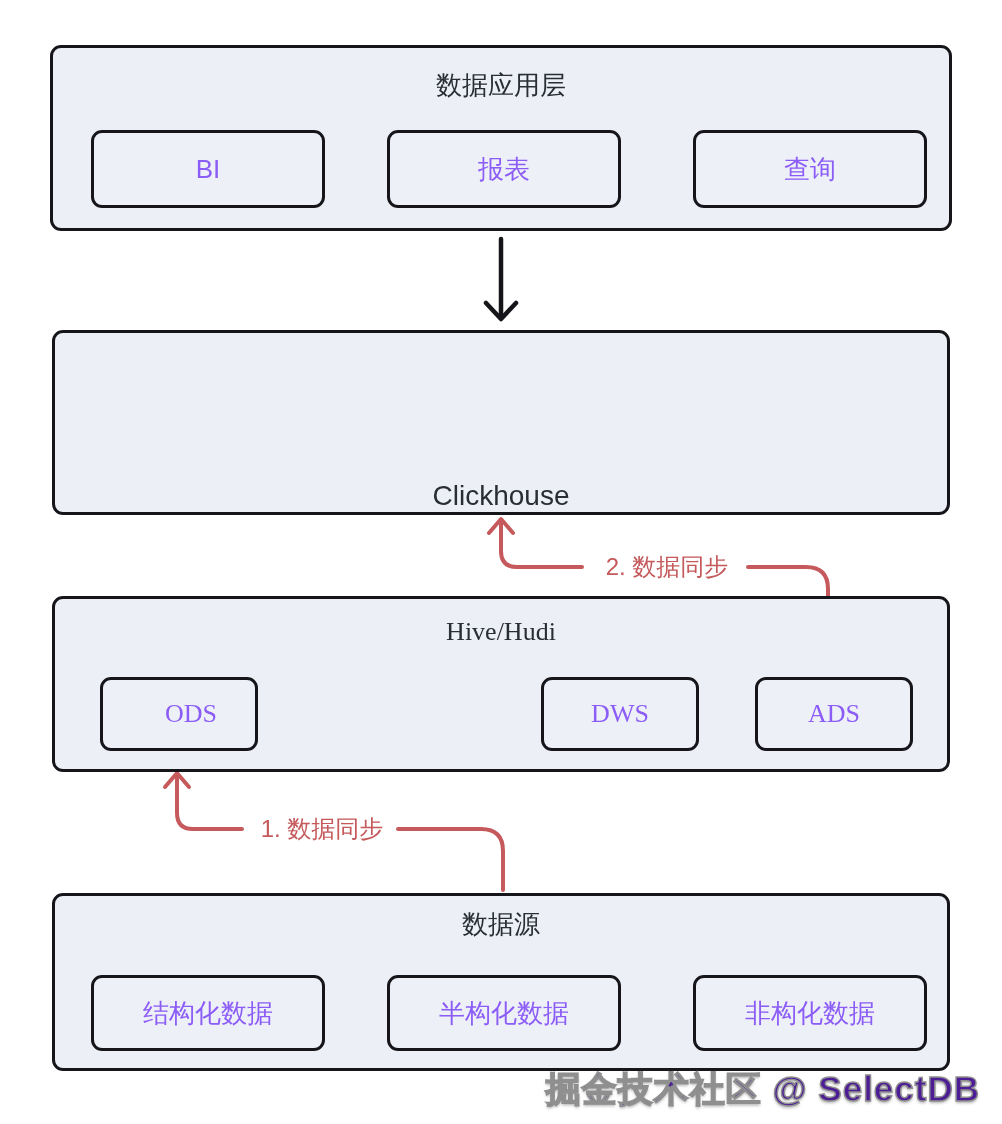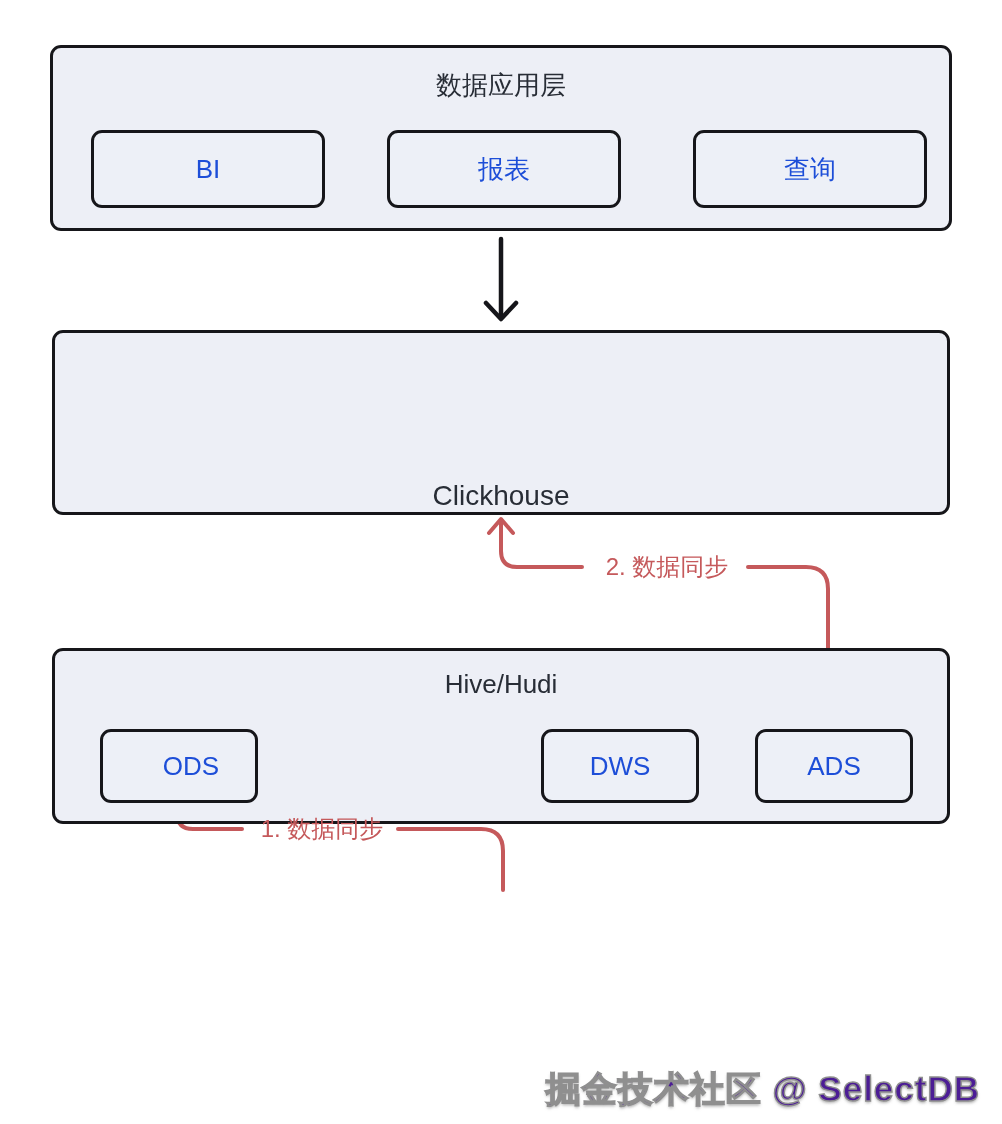--- a/index.html
+++ b/index.html
@@ -41,21 +41,21 @@
   .node {
     position: absolute;
     box-sizing: border-box;
     background: #edf0f7;
     border: 3.5px solid #16161a;
     border-radius: 11px;
     display: flex;
     align-items: center;
     justify-content: center;
     font-size: 26px;
-    color: #1d4ed8;
+    color: #8b5cf6;
   }
   #panel-clickhouse {
     display: flex;
     align-items: flex-end;
     justify-content: center;
     font-size: 28px;
   }
   .sync-label {
     position: absolute;
     width: 170px;
@@ -121,25 +121,31 @@
     <div class="node" style="left:334px; top:82px; width:234px; height:78px;">报表</div>
     <div class="node" style="left:640px; top:82px; width:234px; height:78px;">查询</div>
   </section>
 
   <section class="panel" id="panel-clickhouse" style="left:52px; top:330px; width:898px; height:185px;">
     <span>Clickhouse</span>
   </section>
 
   <div class="sync-label" style="left:582px; top:552px;">2. 数据同步</div>
 
-  <section class="panel" id="panel-warehouse" style="left:52px; top:648px; width:898px; height:176px;">
+  <section class="panel" id="panel-warehouse" style="left:52px; top:596px; width:898px; height:176px;font-family:Liberation Serif, serif;">
     <div class="panel-title" style="top:19px;">Hive/Hudi</div>
     <div class="node" style="left:45px; top:78px; width:158px; height:74px;padding-left:24px;">ODS</div>
     <div class="node" style="left:700px; top:78px; width:158px; height:74px;">ADS</div>
     <div class="node" style="left:486px; top:78px; width:158px; height:74px;">DWS</div>
   </section>
 
   <div class="sync-label" style="left:237px; top:814px;">1. 数据同步</div>
 
+  <section class="panel" id="panel-source" style="left:52px; top:893px; width:898px; height:178px;">
+    <div class="panel-title" style="top:14px;">数据源</div>
+    <div class="node" style="left:36px; top:79px; width:234px; height:76px;">结构化数据</div>
+    <div class="node" style="left:332px; top:79px; width:234px; height:76px;">半构化数据</div>
+    <div class="node" style="left:638px; top:79px; width:234px; height:76px;">非构化数据</div>
+  </section>
 
   <div class="watermark">掘金技术社区 @ SelectDB</div>
 
 </div>
 
 </body></html>

